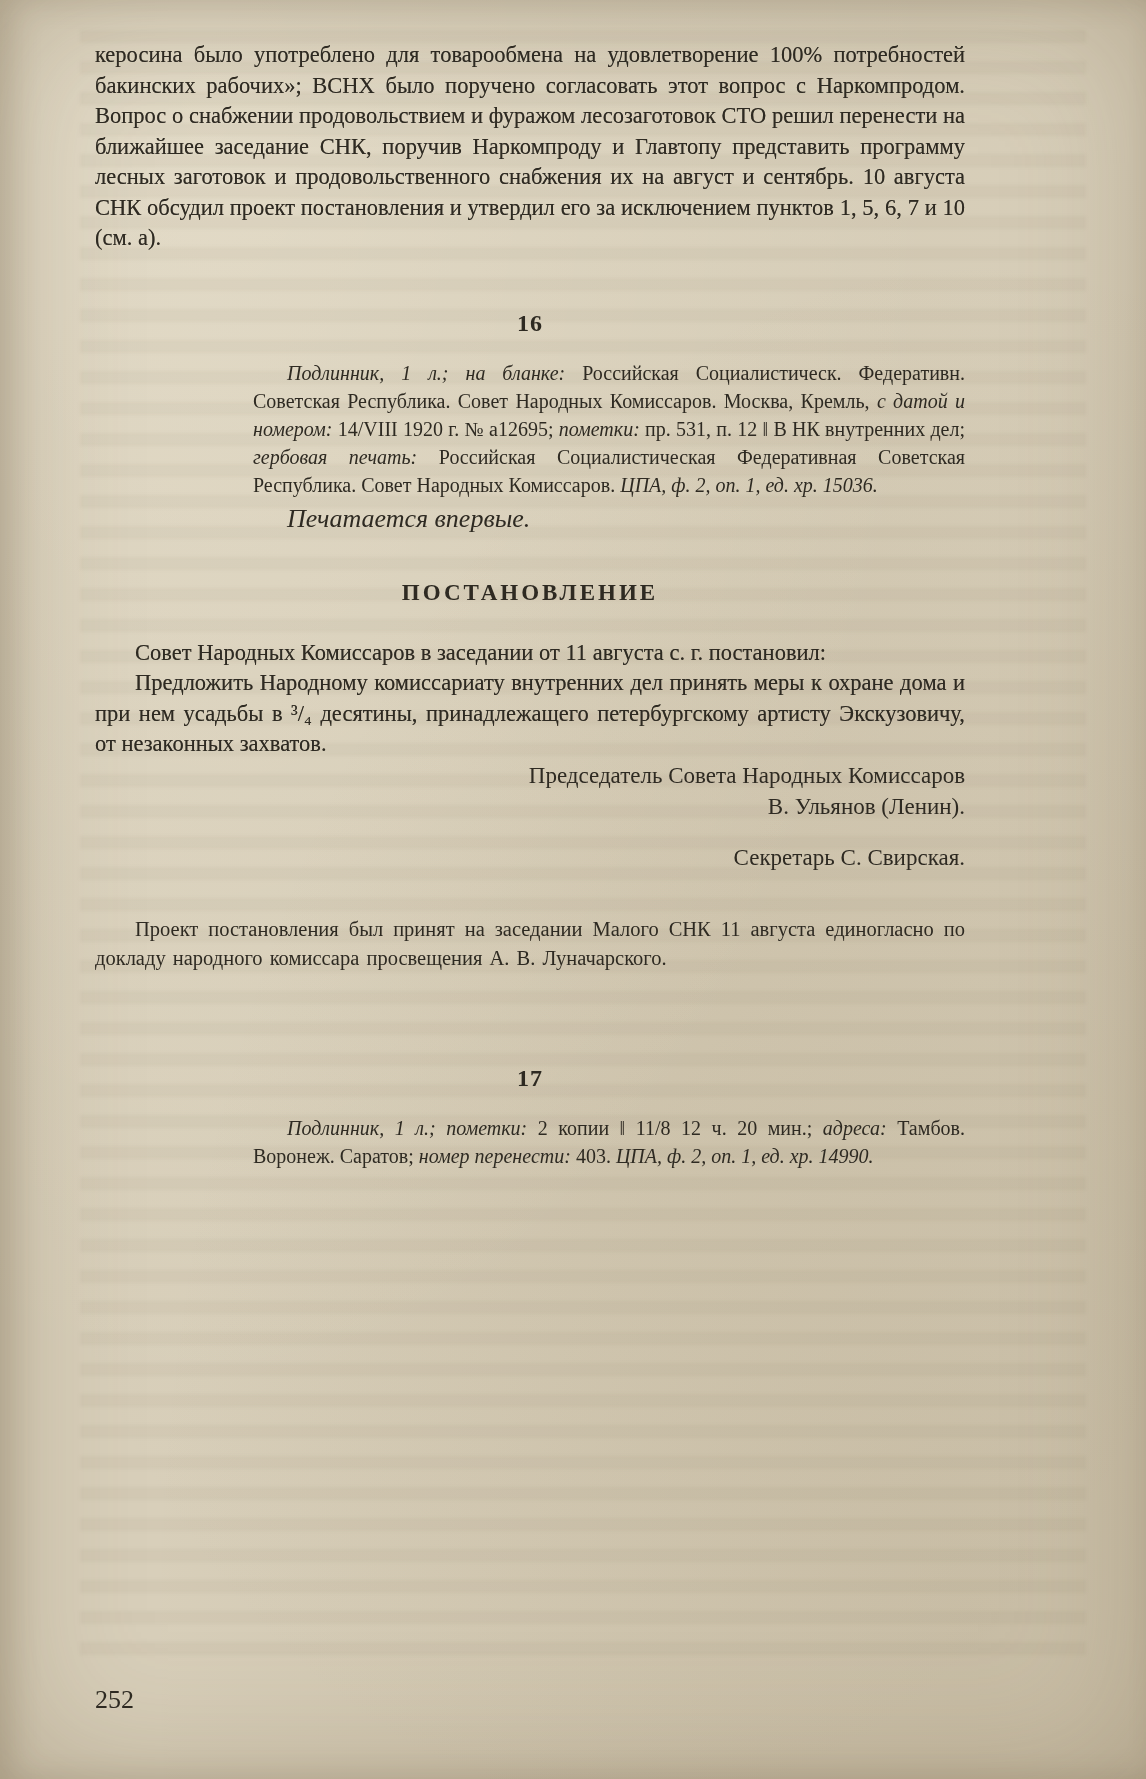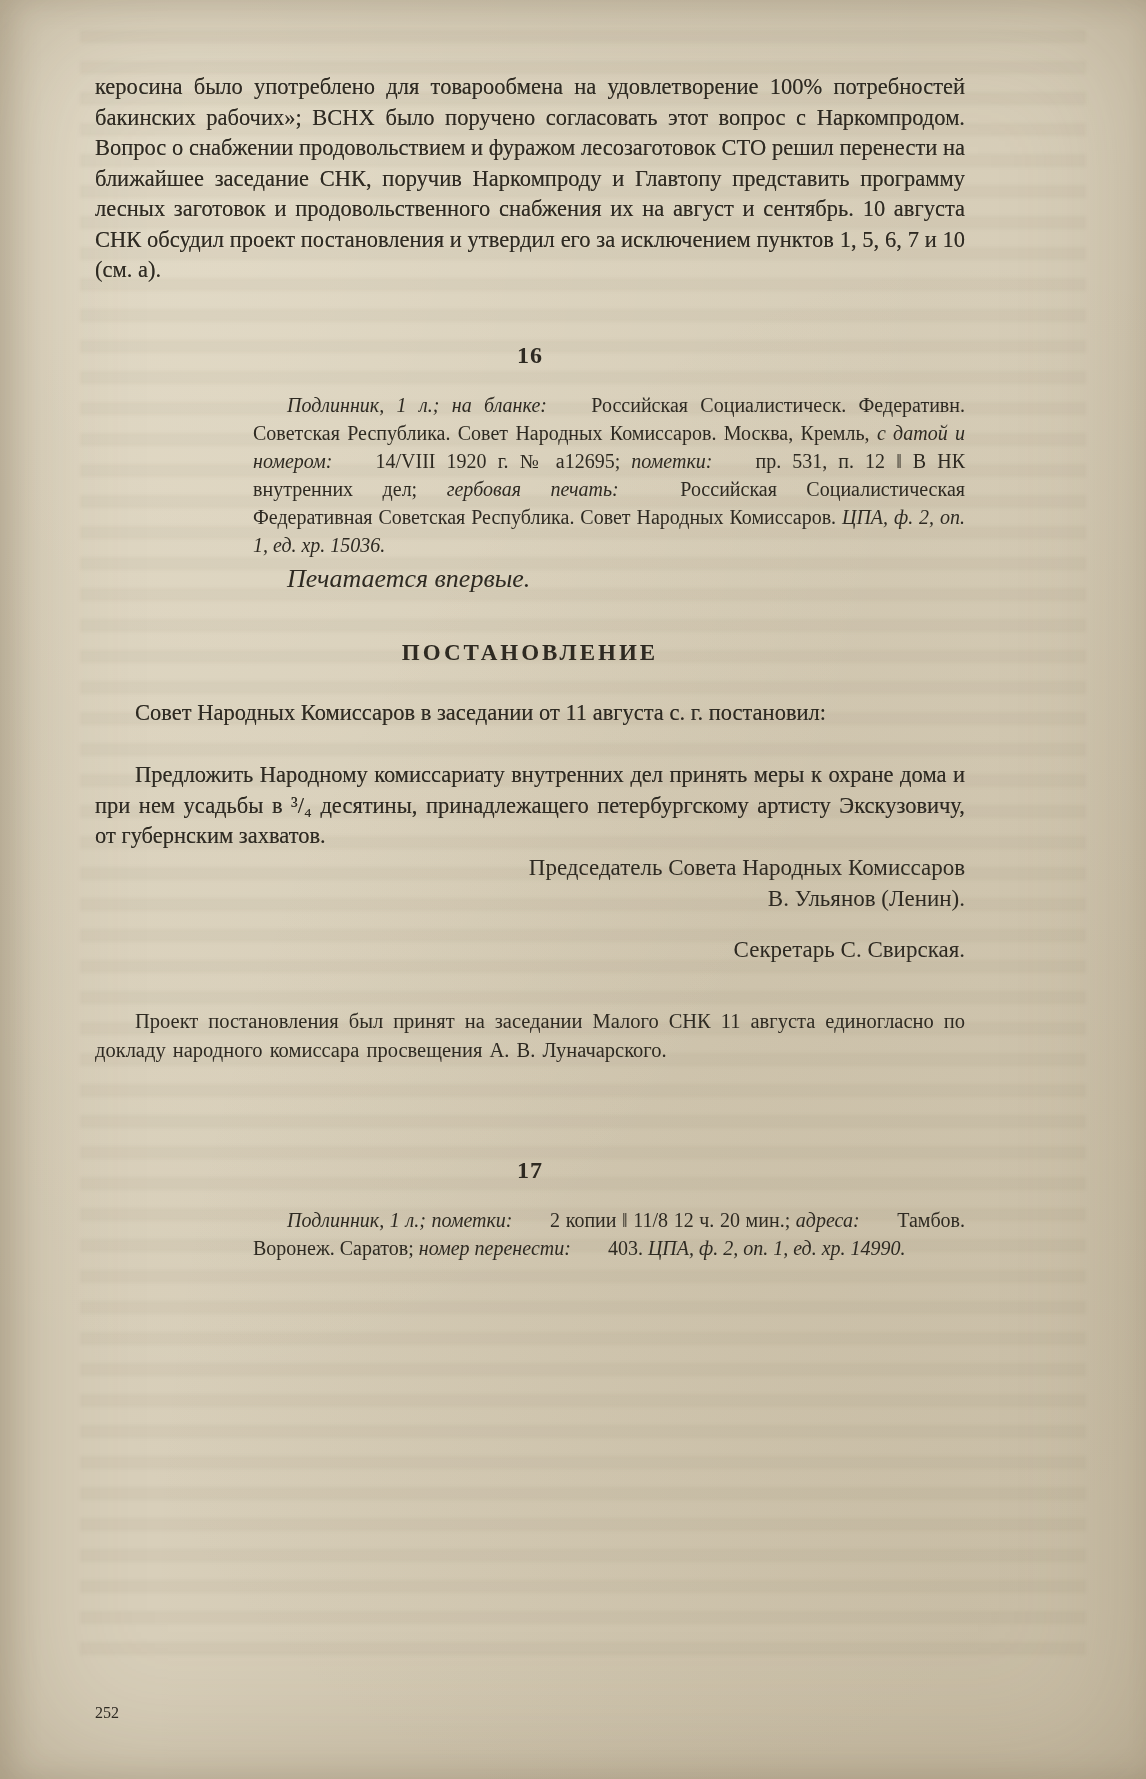--- a/index.html
+++ b/index.html
@@ -26,61 +26,60 @@
     background: repeating-linear-gradient(180deg,
       rgba(105,92,66,.05) 0 13px, rgba(105,92,66,0) 13px 31px);
     filter: blur(1.5px);
     pointer-events:none;
   }
   .content{position:relative; z-index:1;}
   p{margin:0;}
   .body-text{
     font-size:22.5px; line-height:30.5px; text-align:justify;
     text-shadow:0 0 .4px rgba(46,42,34,.55);
-    margin-top:32px;
   }
   .indent{text-indent:40px;}
   .doc-number{
     text-align:center; font-size:24px; font-weight:bold;
     letter-spacing:1px;
   }
   .doc-title{
     font-size:28px; font-weight:bold; font-style:italic;
     line-height:38.5px; text-align:justify; text-indent:42px;
     margin-top:22px;
     text-shadow:0 0 .5px rgba(46,42,34,.5);
   }
   .provenance{
     margin:22px 0 0 158px;
     font-size:20px; line-height:28px; text-align:justify; text-indent:34px;
   }
   .run-italic{font-style:italic;}
-  .run-roman{font-style:normal;margin-left:32px;}
+  .run-roman{font-style:normal;}
   .first-pub{
     margin:5px 0 0 158px;
     font-size:26px; font-style:italic; text-indent:34px;font-family:Liberation Serif, serif;
   }
   .decree-heading{
     margin:46px 0 0; text-align:center;
     font-size:23px; font-weight:bold; letter-spacing:3px;
   }
   .para-first{margin-top:32px;}
   .signatures{text-align:right;}
   .sig{font-size:23px; line-height:31px;}
   .sig-secretary{margin-top:20px;}
   .note{
     margin-top:42px;
     font-size:20.5px; line-height:29px; text-align:justify; text-indent:40px;
     word-spacing:2px;
   }
   .doc-gap{margin-top:56px;}
   .doc-gap-large{margin-top:92px;}
   .page-number{
-    position:absolute; left:95px; bottom:57px;
-    font-size:16px; z-index:1;
+    position:absolute; left:95px; bottom:64px;
+    font-size:26px; z-index:1;
   }
 </style>
 </head>
 <body>
 
 <div class="page">
   <div class="bleed"></div>
 
   <div class="content">
 
@@ -91,21 +90,21 @@
 
 
       <p class="provenance"><span class="run-italic">Подлинник, 1 л.; на бланке: </span><span class="run-roman">Российская Социалистическ. Федеративн. Советская Республика. Совет Народных Комиссаров. Москва, Кремль, </span><span class="run-italic">с датой и номером: </span><span class="run-roman">14/VIII 1920 г. № а12695; </span><span class="run-italic">пометки: </span><span class="run-roman">пр. 531, п. 12 ‖ В НК внутренних дел; </span><span class="run-italic">гербовая печать: </span><span class="run-roman">Российская Социалистическая Федеративная Советская Республика. Совет Народных Комиссаров. </span><span class="run-italic">ЦПА, ф. 2, оп. 1, ед. хр. 15036.</span></p>
 
       <p class="first-pub">Печатается впервые.</p>
 
       <h3 class="decree-heading">ПОСТАНОВЛЕНИЕ</h3>
 
       <p class="body-text indent para-first">Совет Народных Комиссаров в заседании от 11 августа с. г. постановил:</p>
 
-      <p class="body-text indent">Предложить Народному комиссариату внутренних дел принять меры к охране дома и при нем усадьбы в ³/₄ десятины, принадлежащего петербургскому артисту Экскузовичу, от губернским захватов.</p>
+      <p class="body-text indent">Предложить Народному комиссариату внутренних дел принять меры к охране дома и при нем усадьбы в ³/₄ десятины, принадлежащего петербургскому артисту Экскузовичу, от незаконных захватов.</p>
 
       <div class="signatures">
         <p class="sig">Председатель Совета Народных Комиссаров</p>
         <p class="sig">В. Ульянов (Ленин).</p>
         <p class="sig sig-secretary">Секретарь С. Свирская.</p>
       </div>
 
       <p class="note">Проект постановления был принят на заседании Малого СНК 11 августа единогласно по докладу народного комиссара просвещения А. В. Луначарского.</p>
     </section>
 

